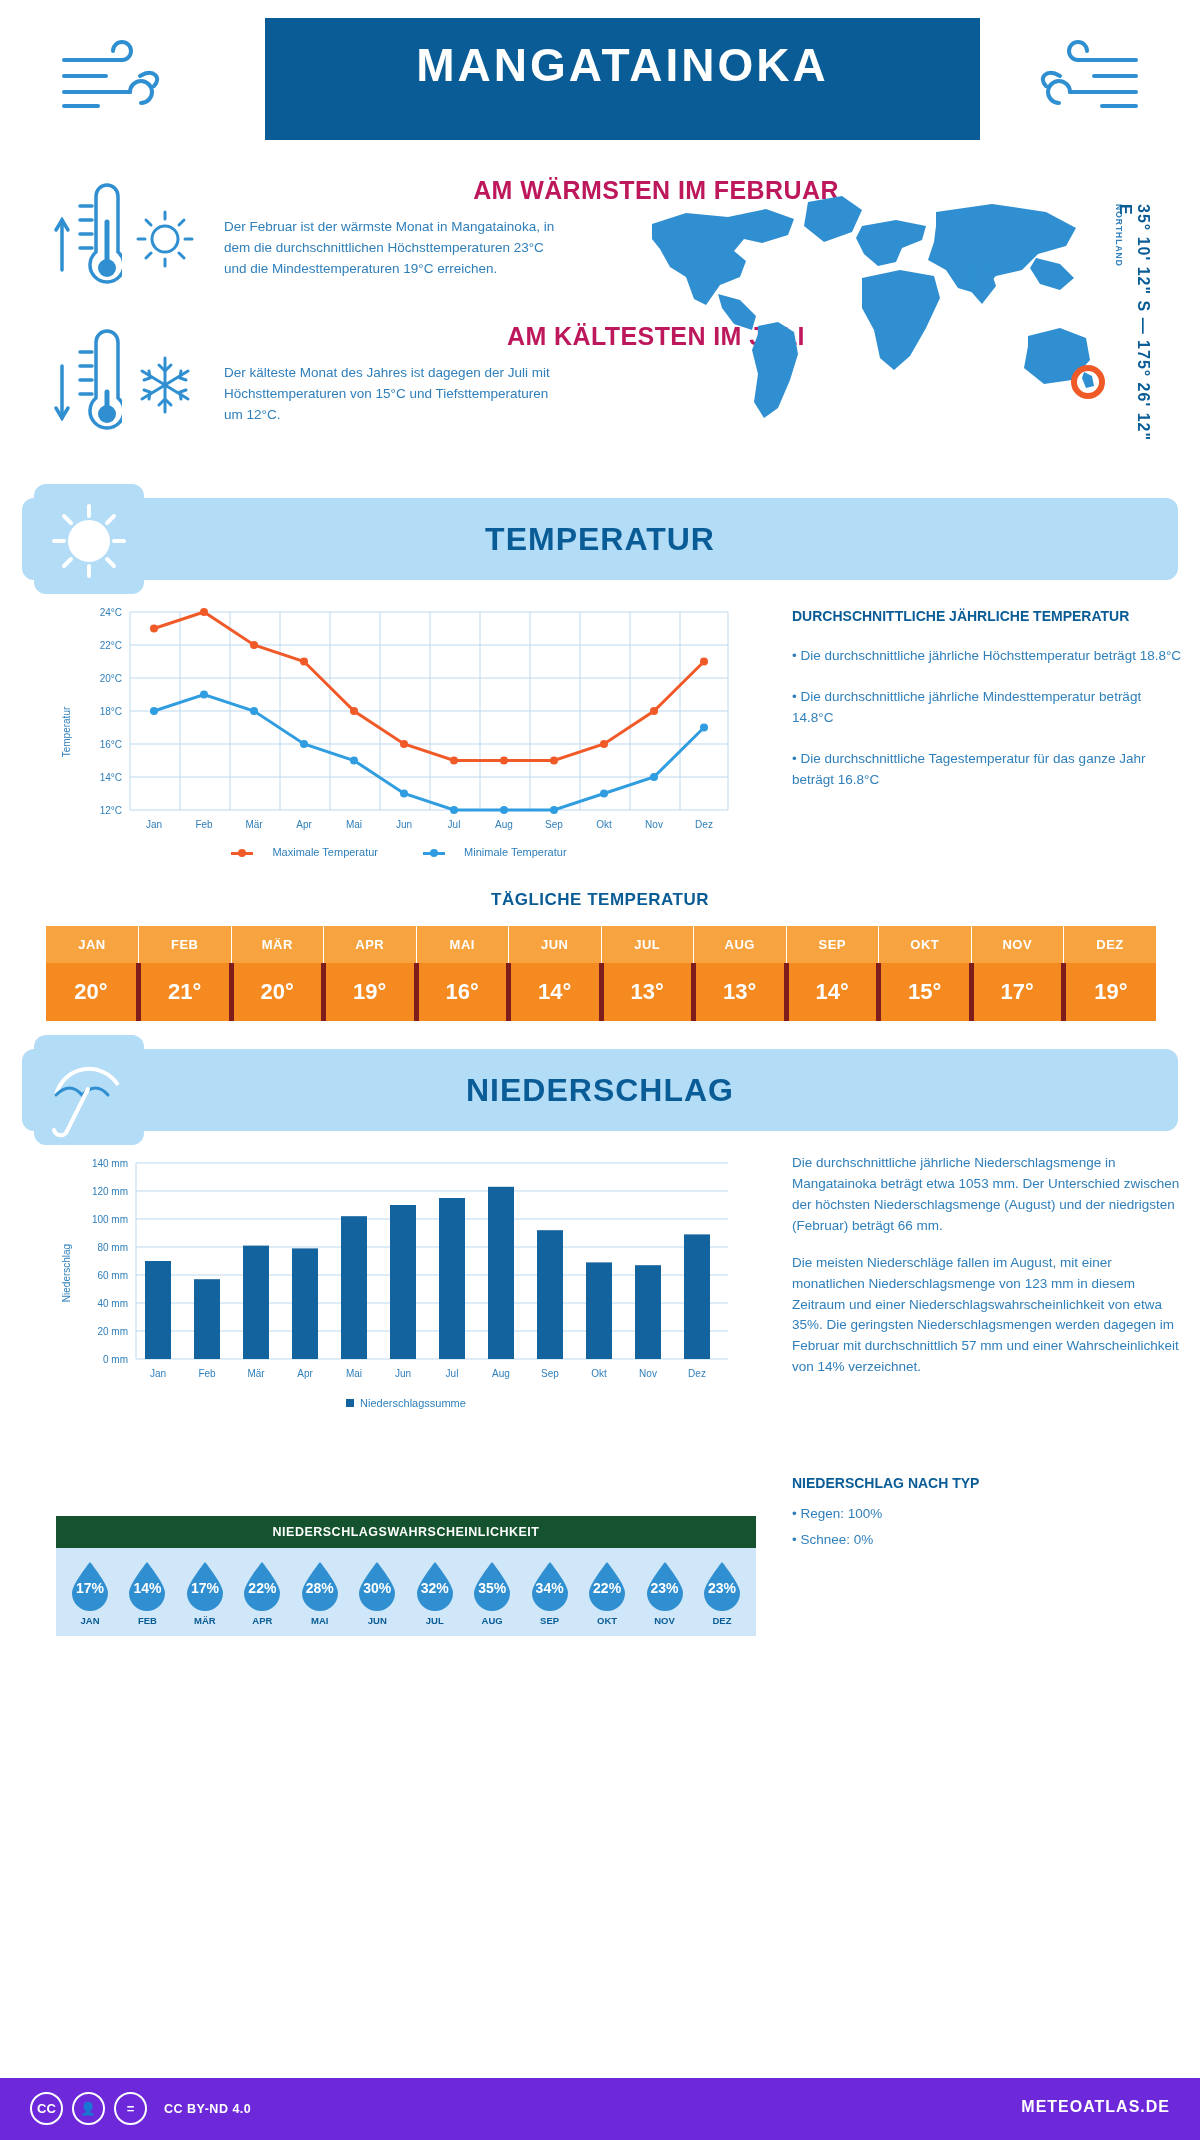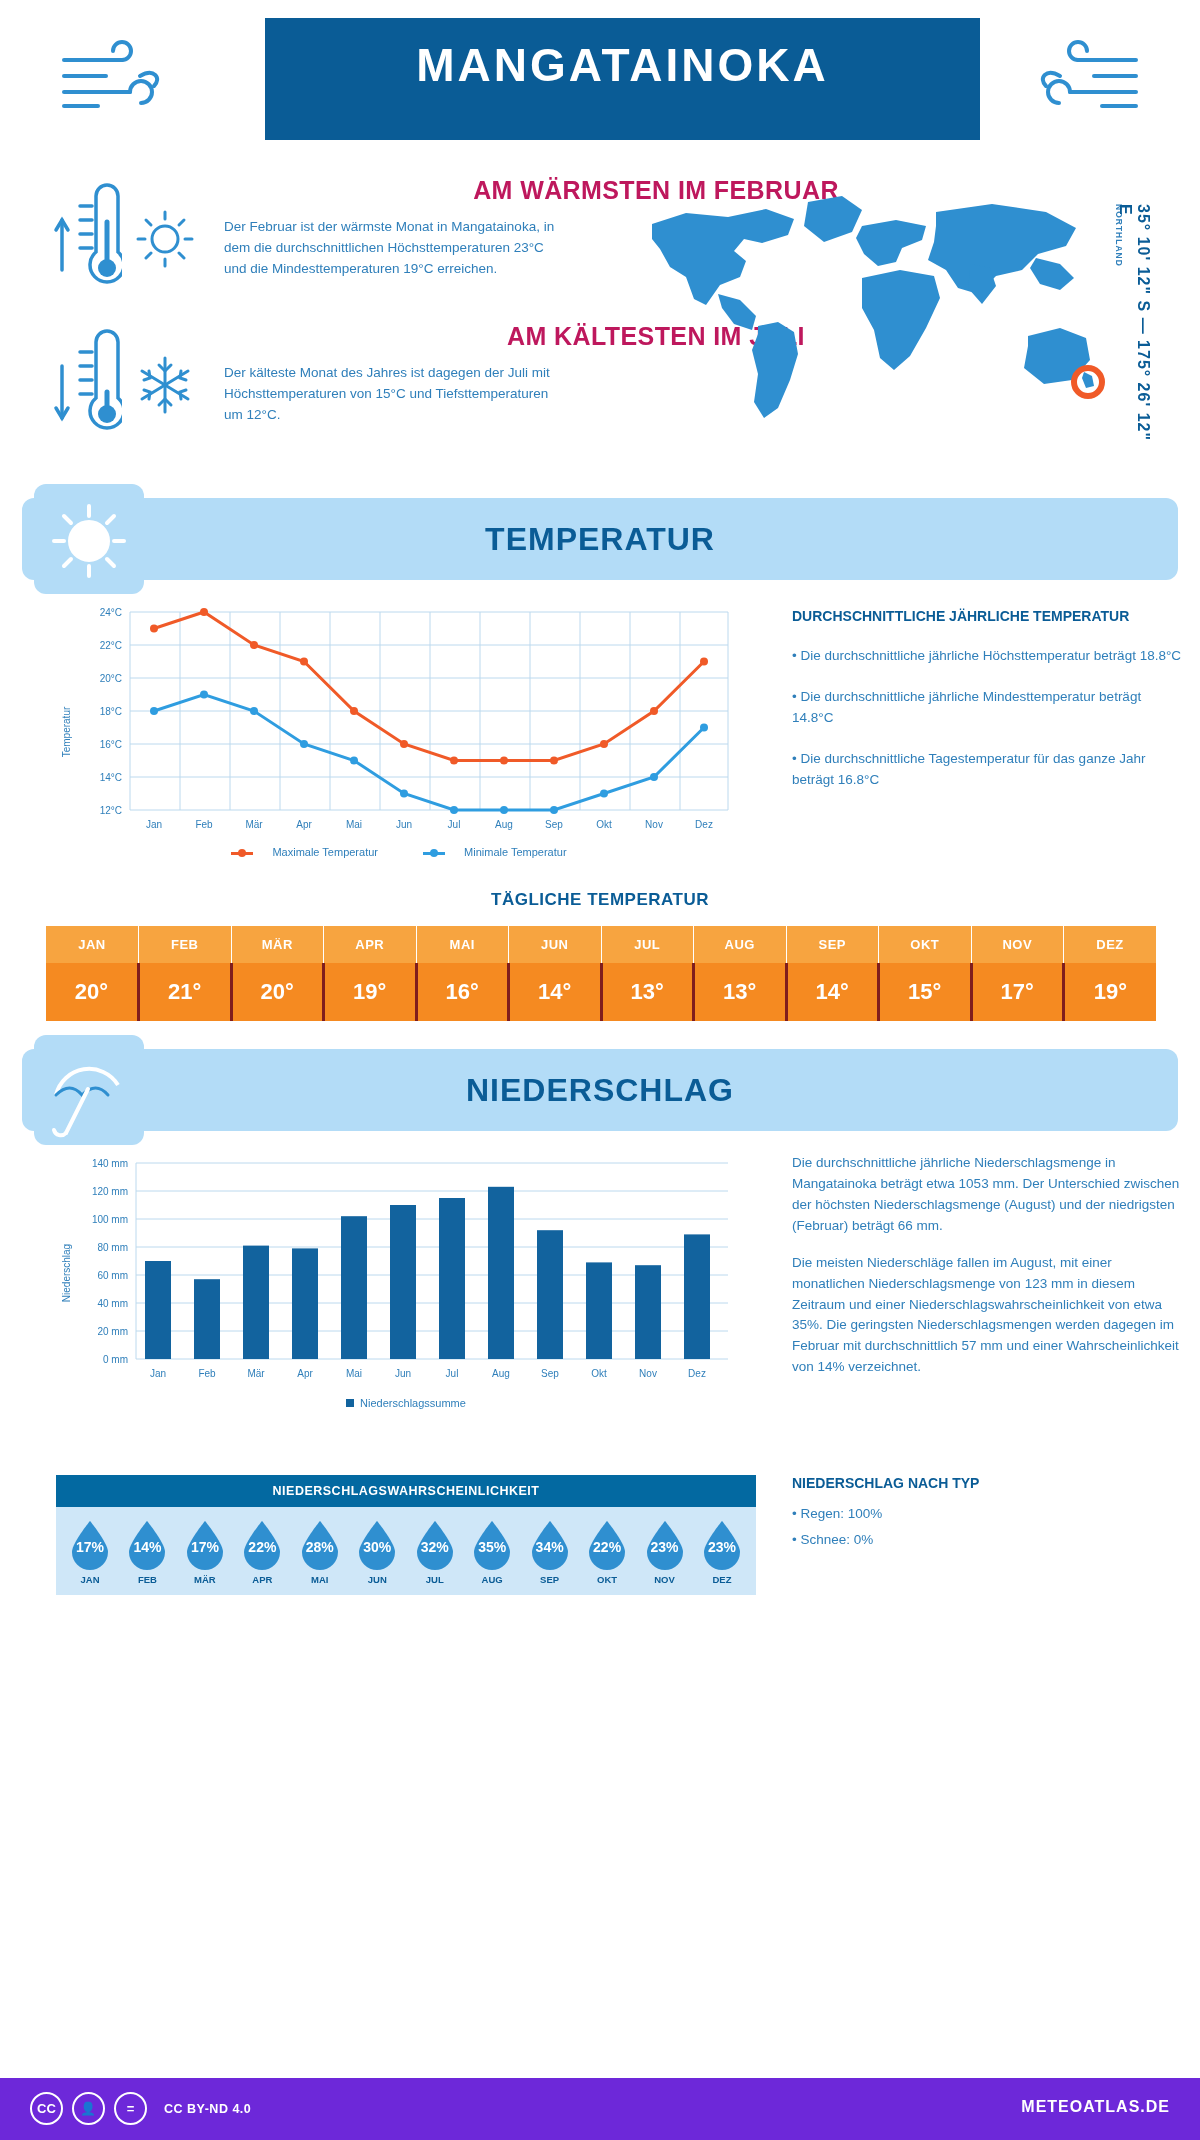--- a/index.html
+++ b/index.html
@@ -226,21 +226,21 @@
     letter-spacing: 0.5px;
     border-right: 1px solid #ffffff;
   }
   .daily-table td {
     background: #f58a21;
     color: #ffffff;
     font-size: 22px;
     font-weight: bold;
     text-align: center;
     padding: 16px 0;
-    border-right: 3px solid #7f1d1d;
+    border-right: 5px solid #7f1d1d;
   }
   .daily-table th:last-child, .daily-table td:last-child { border-right: none; }
 
   
   .precip-area {
     position: relative;
     margin-top: 22px;
     height: 300px;
   }
   .precip-text {
@@ -278,27 +278,28 @@
   }
 
   
   .prob-wrap {
     position: absolute;
     left: 34px;
     top: 322px;
     width: 700px;
   }
   .prob-head {
-    background: #0369a1;
+    background: #14532d;
     color: #ffffff;
     text-align: center;
     font-size: 12.5px;
     font-weight: bold;
     letter-spacing: 0.5px;
     padding: 9px 0;
+    margin-top: 41px;
   }
   .prob-body {
     background: #cfe7f8;
     display: flex;
     padding: 12px 8px 10px 8px;
     justify-content: space-between;
   }
   .drop {
     width: 52px;
     text-align: center;

